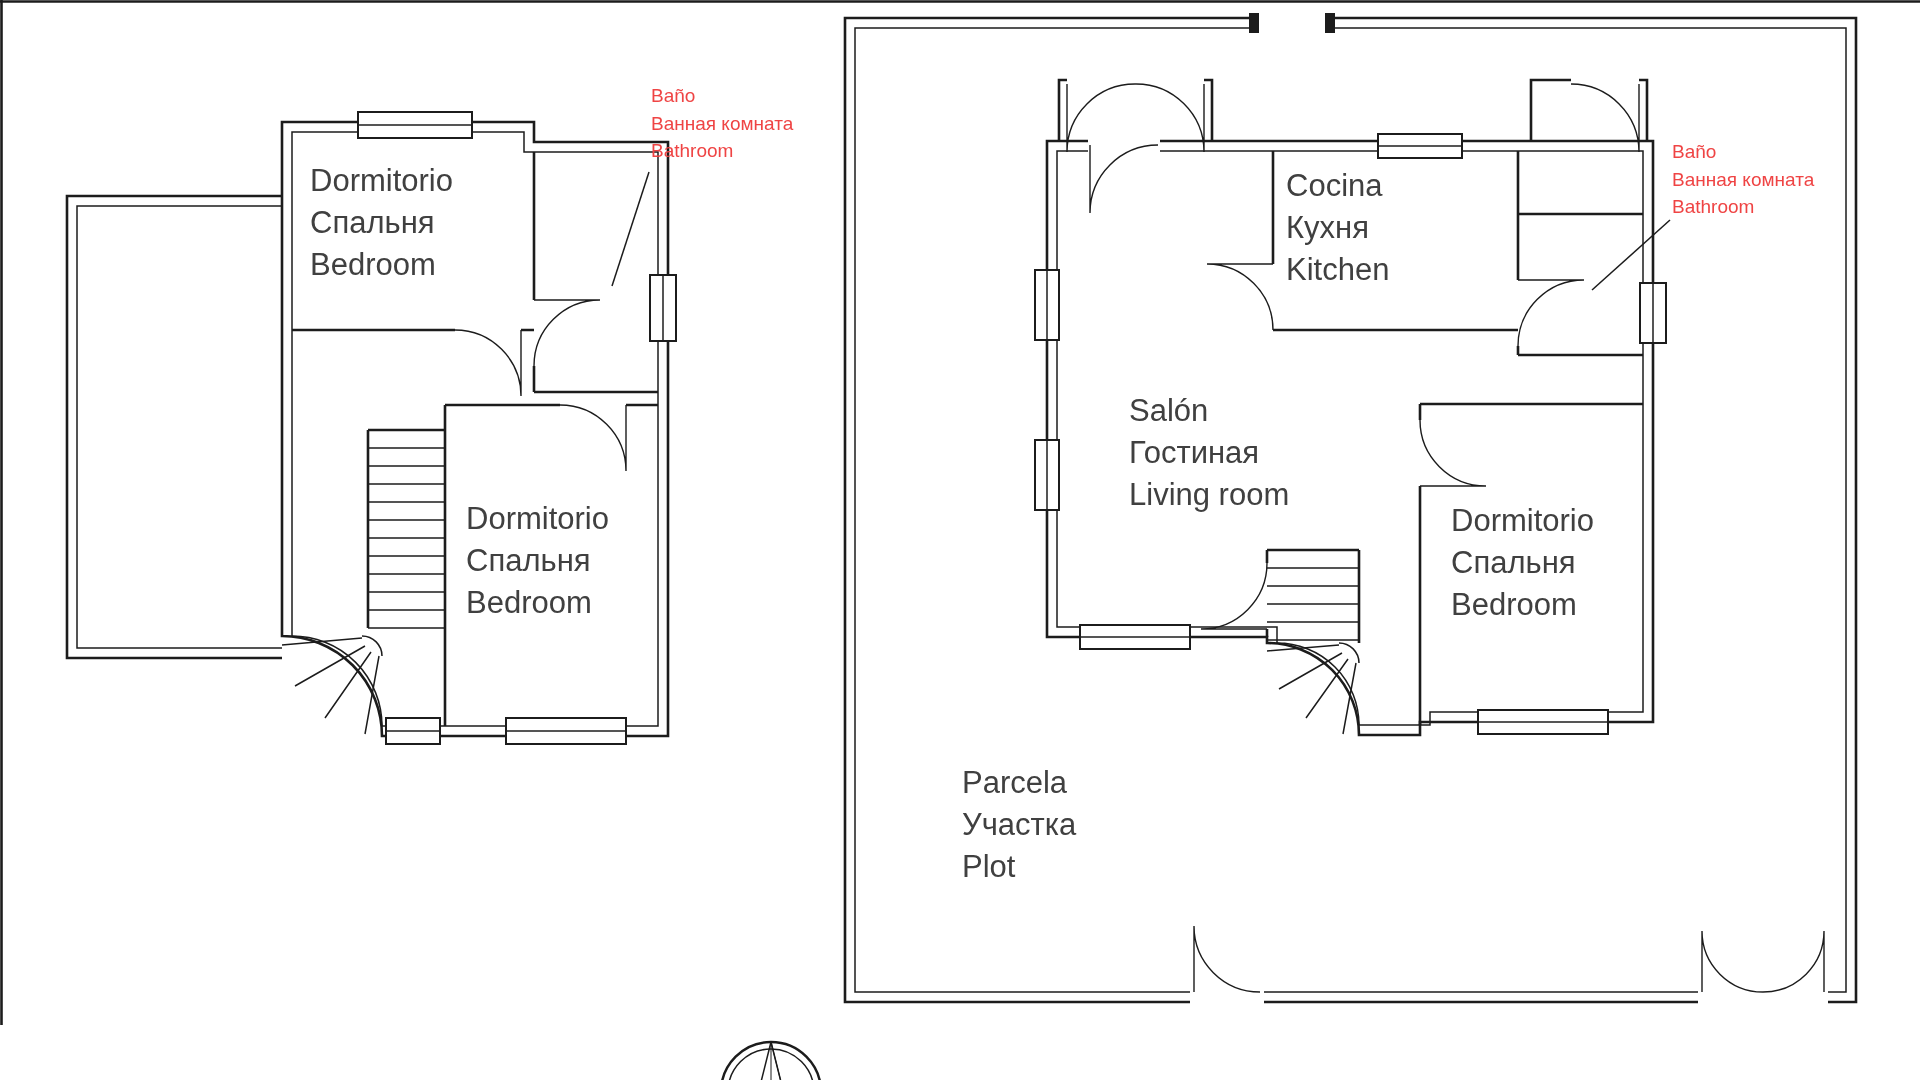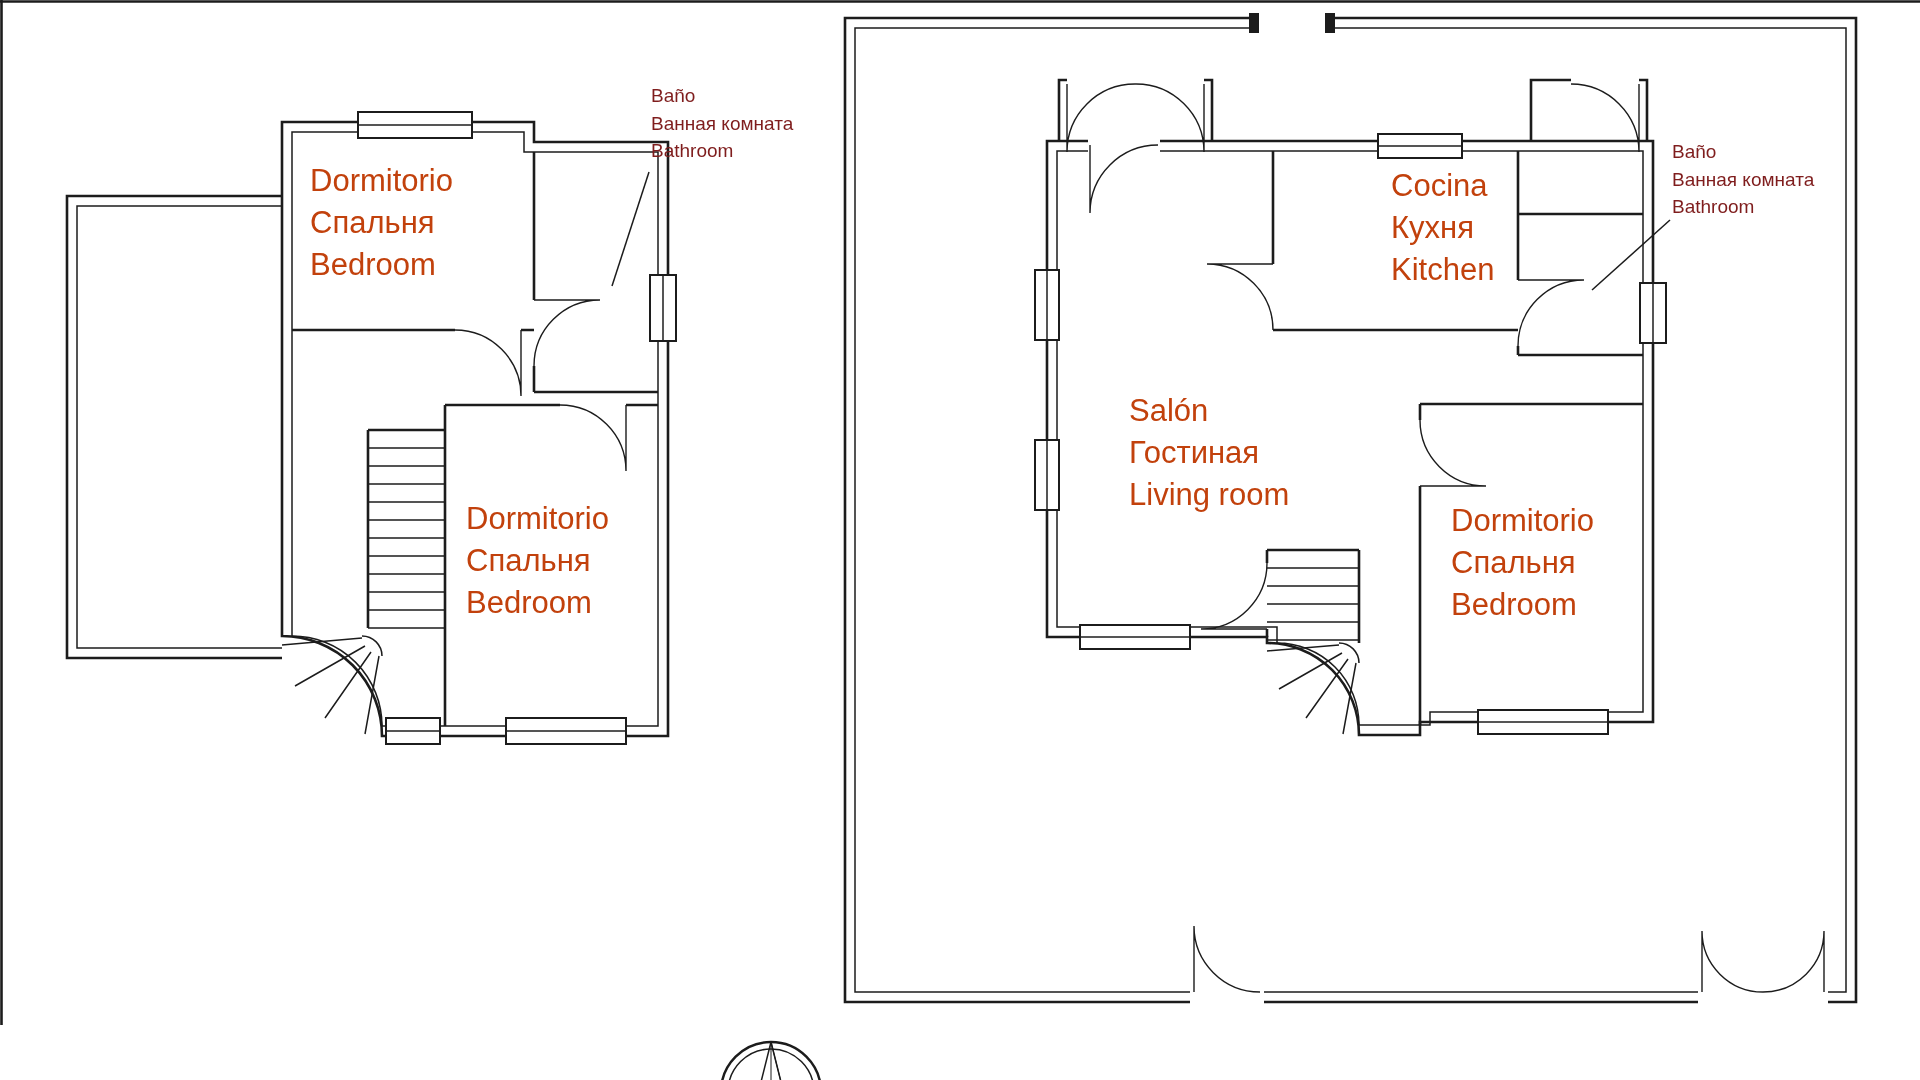--- a/index.html
+++ b/index.html
@@ -19,28 +19,28 @@
   .win-frame{fill:#ffffff;stroke:#1c1c1c;stroke-width:2;}
   .gap{fill:#ffffff;stroke:none;}
   .post{fill:#1c1c1c;stroke:none;}
   .star-body{fill:#ffffff;stroke:#1c1c1c;stroke-width:1.5;}
   .star-dark{fill:#1c1c1c;stroke:none;}
   .room-label{
     position:absolute;
     white-space:pre-line;
     font-size:31px;
     line-height:1.35;
-    color:#c2410c;
+    color:#404040;
   }
   .callout-label{
     position:absolute;
     white-space:pre-line;
     font-size:19px;
     line-height:1.45;
-    color:#7f1d1d;
+    color:#ef4444;
   }
 </style>
 </head>
 <body>
 
 <div class="canvas">
 
   <svg class="plan-svg" width="1920" height="1080" viewBox="0 0 1920 1080">
 
     <g>
@@ -183,30 +183,33 @@
 
   <div class="callout-label" style="left:651px;top:82px;">Baño
 Ванная комната
 Bathroom</div>
 
 
   <div class="room-label" style="left:466px;top:498px;">Dormitorio
 Спальня
 Bedroom</div>
 
-  <div class="room-label" style="left:1391px;top:165px;">Cocina
+  <div class="room-label" style="left:1286px;top:165px;">Cocina
 Кухня
 Kitchen</div>
 
   <div class="callout-label" style="left:1672px;top:138px;">Baño
 Ванная комната
 Bathroom</div>
 
   <div class="room-label" style="left:1129px;top:390px;">Salón
 Гостиная
 Living room</div>
 
   <div class="room-label" style="left:1451px;top:500px;">Dormitorio
 Спальня
 Bedroom</div>
 
+  <div class="room-label" style="left:962px;top:762px;">Parcela
+Участка
+Plot</div>
 
 </div>
 
 </body></html>

